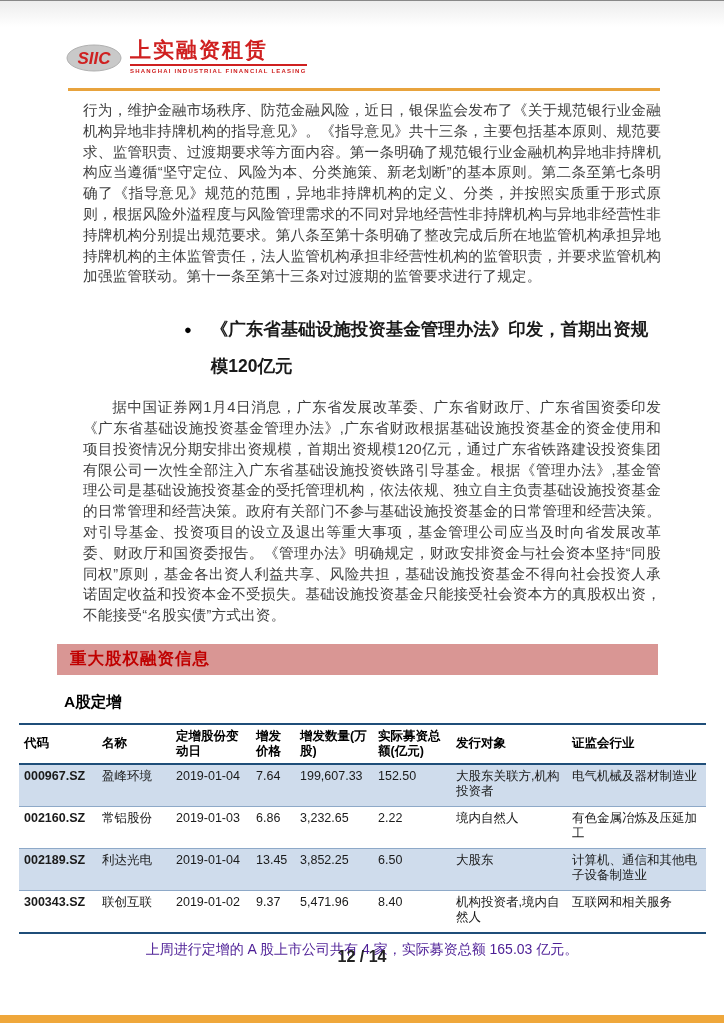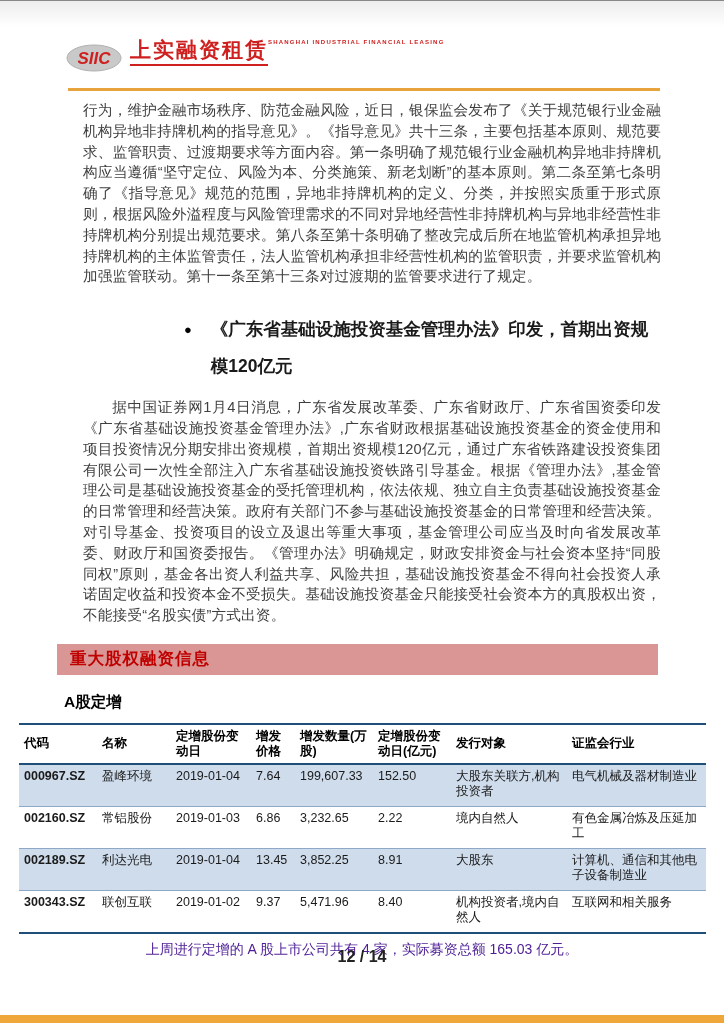--- a/index.html
+++ b/index.html
@@ -12,21 +12,21 @@
   body{font-family:"Liberation Sans","DejaVu Sans",sans-serif;}
   .page{
     position:relative; width:724px; height:1023px; margin:1px auto; background:#fff;
     overflow:hidden; color:var(--body-text);
   }
   .top-fade{position:absolute;top:0;left:0;width:100%;height:26px;
     background:linear-gradient(#ededed,#ffffff);}
   
   .logo{position:relative; display:flex; align-items:flex-start; gap:8px; padding:36px 0 0 66px;}
   .logo-mark{flex:0 0 auto; margin-top:3px;}
-  .logo-names{display:flex; flex-direction:row;}
+  .logo-names{display:flex; flex-direction:column;}
   .logo-cn{font-size:21px; font-weight:bold; color:var(--brand-red); letter-spacing:2px;
     line-height:26px; border-bottom:2px solid var(--brand-red); padding-bottom:1px;}
   .logo-en{font-size:6px; color:var(--brand-red); letter-spacing:1.2px; margin-top:2px; font-weight:bold;}
   .gold-rule{margin:10px 0 0 68px; width:592px; height:3px; background:var(--accent-gold);}
   
   .para{margin:9px 62px 0 83px; width:578px; font-size:14.6px; line-height:20.8px;
     text-align:justify; color:var(--body-text); letter-spacing:0.2px;}
   .para.indent{text-indent:2em; margin-top:12px;}
   .bullet-heading{display:flex; gap:19px; margin:24px 0 0 184px; width:478px;
     font-size:17.5px; font-weight:bold; color:#1a1a1a; line-height:37px;}
@@ -102,21 +102,21 @@
         <col style="width: 116px;">
         <col style="width: 139px;">
       </colgroup>
     <thead>
       <tr>
           <th>代码</th>
           <th>名称</th>
           <th>定增股份变动日</th>
           <th>增发价格</th>
           <th>增发数量(万股)</th>
-          <th>定增股份变动日(亿元)</th>
+          <th>实际募资总额(亿元)</th>
           <th>发行对象</th>
           <th class="col-industry">证监会行业</th>
         </tr>
     </thead>
     <tbody>
         <tr>
           <td class="cell-code">000967.SZ</td>
           <td class="cell-name">盈峰环境</td>
           <td class="cell-date">2019-01-04</td>
           <td class="cell-price">7.64</td>
@@ -134,21 +134,21 @@
           <td class="cell-amount">2.22</td>
           <td class="cell-target">境内自然人</td>
           <td class="cell-industry">有色金属冶炼及压延加工</td>
         </tr>
         <tr>
           <td class="cell-code">002189.SZ</td>
           <td class="cell-name">利达光电</td>
           <td class="cell-date">2019-01-04</td>
           <td class="cell-price">13.45</td>
           <td class="cell-shares">3,852.25</td>
-          <td class="cell-amount">8.91</td>
+          <td class="cell-amount">6.50</td>
           <td class="cell-target">大股东</td>
           <td class="cell-industry">计算机、通信和其他电子设备制造业</td>
         </tr>
         <tr>
           <td class="cell-code">300343.SZ</td>
           <td class="cell-name">联创互联</td>
           <td class="cell-date">2019-01-02</td>
           <td class="cell-price">9.37</td>
           <td class="cell-shares">5,471.96</td>
           <td class="cell-amount">8.40</td>

